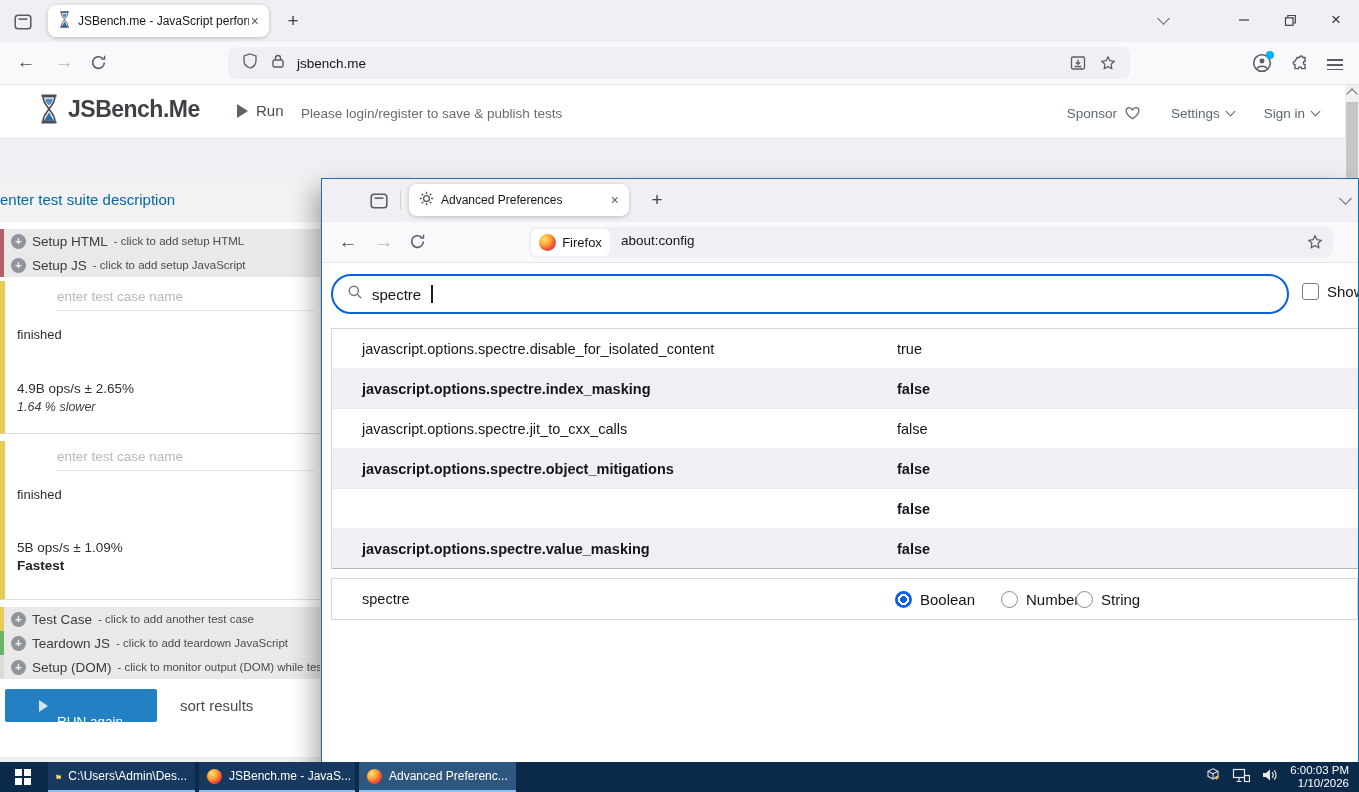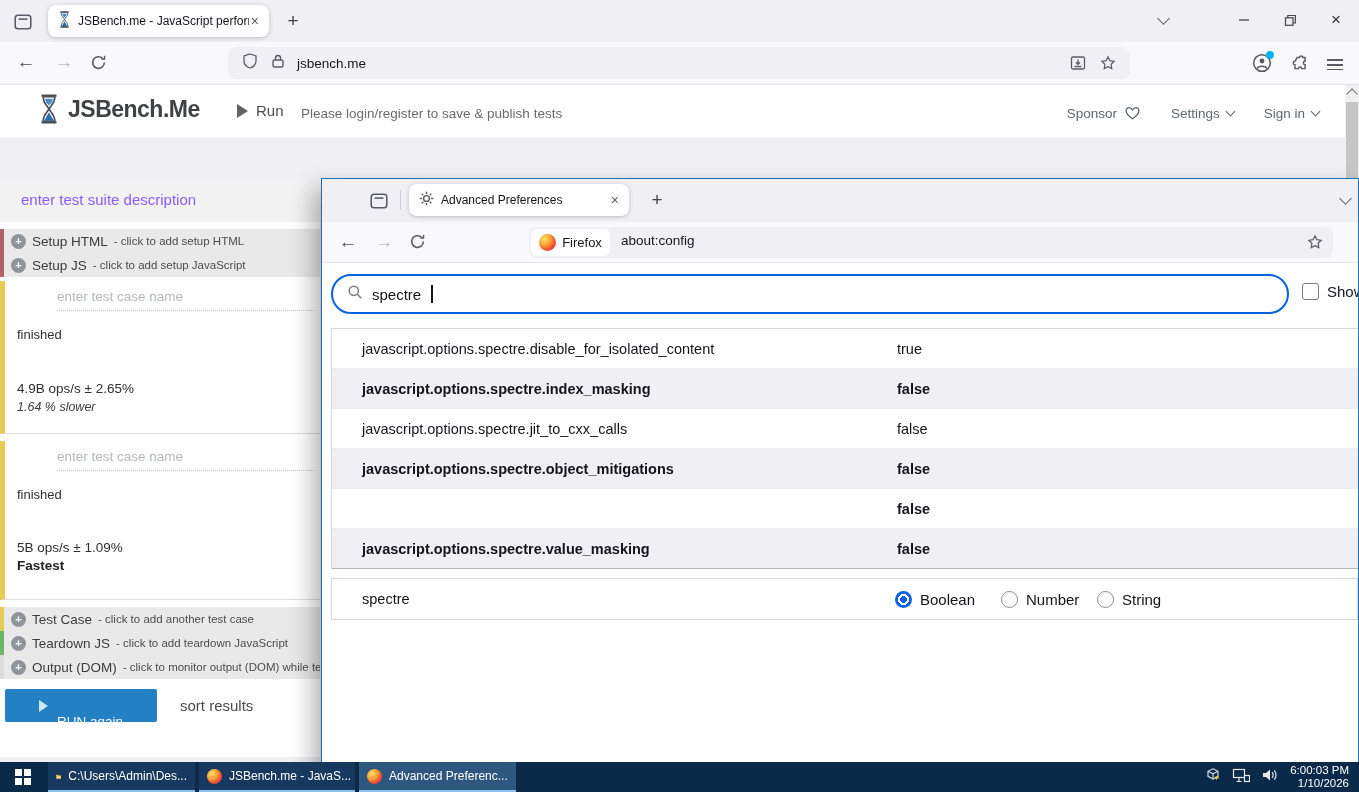--- a/index.html
+++ b/index.html
@@ -47,21 +47,21 @@
   .suite-row { position:absolute; left:0; top:139px; width:1359px; height:39px; background:#f2f4f4; }
   .suite-name { position:absolute; left:16px; top:7px; font-size:19px; font-weight:bold; color:#9aa1a8; }
   .sm { position:absolute; top:11px; font-size:13px; color:#555; }
   .sm-v1 { left:410px; font-size:15px; font-weight:bold; color:#333; top:10px; }
   .sm-doc { left:479px; top:9px; }
   .sm-by { left:497px; }
   .sm-pencil { left:611px; top:10px; }
   .sm-dash { left:636px; }
 
   .sidebar { position:absolute; left:0; top:178px; width:320px; height:579px; background:#fff; overflow:hidden; }
-  .suite-desc { position:absolute; left:0; top:0; width:320px; height:44px; background:#f2f2f2; padding:13px 21px; font-size:15px; color:#8b5cf6; }
+  .suite-desc { position:absolute; left:0; top:0; width:320px; height:44px; background:#f2f2f2; padding:13px 0; font-size:15px; color:#0369a1; }
   .srow { position:absolute; left:0; width:320px; height:24px; background:#e9e9e9; display:flex; align-items:center; gap:6px; padding-left:7px; white-space:nowrap; overflow:hidden; border-left:4px solid #dcdcdc; }
   .srow .t { font-size:13.5px; color:#3c3c3c; }
   .srow .h { font-size:11.5px; color:#4c4c4c; }
   .srow.red { border-left-color:#b2606a; }
   .srow.yellow { border-left-color:#e8cb54; }
   .srow.green { border-left-color:#6db566; }
   .plus-ic { width:15px; height:15px; min-width:15px; border-radius:50%; background:#8f959b; color:#fff; font-size:11px; font-weight:bold; display:flex; align-items:center; justify-content:center; line-height:1; }
   .case { position:absolute; left:0; width:320px; background:#fff; border-left:5px solid #e8cb54; border-bottom:1px solid #dedede; }
   .case-name { position:absolute; left:12px; right:6px; top:8px; color:#b3b8bd; font-size:13.5px; border-bottom:1px dotted #c9c9c9; padding-bottom:6px;margin-left:40px; }
   .case-status { position:absolute; left:12px; top:46px; font-size:13px; color:#2f2f2f; }
@@ -96,21 +96,21 @@
 
   .cfg-table { position:absolute; left:9px; right:0; top:149px; border-left:1px solid #d7d7db; border-top:1px solid #d7d7db; }
   .cfg-row { position:relative; height:40px; display:flex; align-items:center; padding-left:30px; border-bottom:1px solid #ececf0; font-size:14.5px; color:#15141a; }
   .cfg-row.shaded { background:#f0eff4; }
   .cfg-row.mod { font-weight:bold; }
   .cfg-row:last-child { border-bottom:1px solid #b6b6bd; }
   .cfg-value { position:absolute; left:565px; }
 
   .add-row { position:absolute; left:9px; right:0; top:399px; height:42px; border:1px solid #d7d7db; display:flex; align-items:center; padding-left:30px; font-size:14.5px; color:#15141a; background:#fff; }
   .rg { position:absolute; display:flex; align-items:center; gap:8px; font-size:15px; color:#15141a; }
-  .rg1 { left:563px; } .rg2 { left:669px; } .rg3 { left:765px; }
+  .rg1 { left:563px; } .rg2 { left:669px; } .rg3 { left:744px; }
   .radio { width:17px; height:17px; border-radius:50%; border:1px solid #8a8a97; background:#fff; }
   .radio.sel { border:none; background:radial-gradient(circle at center, #0b62e4 0 3.5px, #fff 3.5px 5.6px, #0b62e4 5.6px 9px); }
 
   
   .taskbar { position:absolute; left:0; top:762px; width:1359px; height:30px; background:#0b2a4a; }
   .start { position:absolute; left:0; top:0; width:46px; height:30px; display:flex; align-items:center; justify-content:center; }
   .winlogo { display:grid; grid-template-columns:7px 7px; grid-template-rows:7px 7px; gap:1.5px; }
   .winlogo i { background:#fff; }
   .tb-item { position:absolute; top:0; height:30px; background:#17395f; border-bottom:2px solid #8cc0ea; display:flex; align-items:center; gap:7px; padding:0 8px; overflow:hidden; }
   .tb-item.active { background:#2e577f; }
@@ -292,21 +292,21 @@
       <span class="t">Test Case</span>
       <span class="h">- click to add another test case</span>
     </div>
     <div class="srow green" style="top:453px">
       <span class="plus-ic">+</span>
       <span class="t">Teardown JS</span>
       <span class="h">- click to add teardown JavaScript</span>
     </div>
     <div class="srow" style="top:477px">
       <span class="plus-ic">+</span>
-      <span class="t">Output (DOM)</span>
+      <span class="t">Setup (DOM)</span>
       <span class="h">- click to monitor output (DOM) while test is</span>
     </div>
 
     <div class="run-again">
       <span class="tri"></span>
       <span class="lbl">RUN again</span>
     </div>
     <span class="sort-results">sort results</span>
   </div>
 

